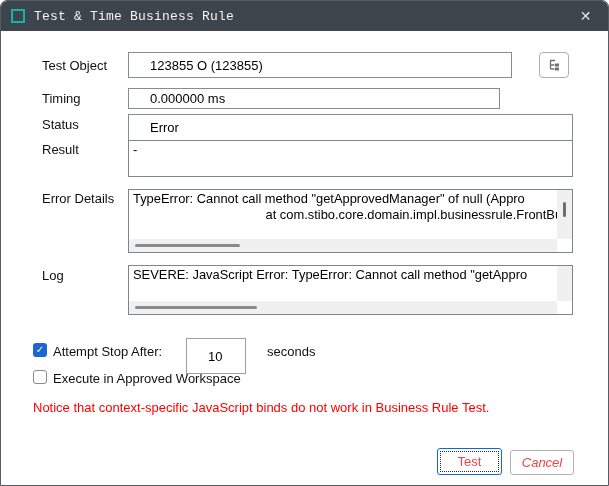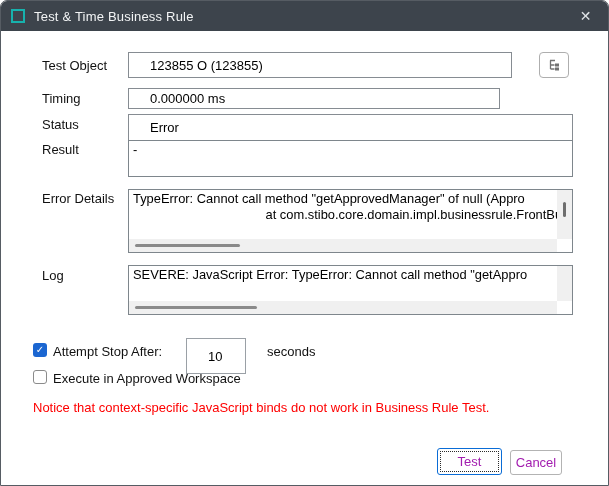--- a/index.html
+++ b/index.html
@@ -14,21 +14,21 @@
   .titlebar {
     position: absolute; left: 0; top: 0; right: 0; height: 30px;
     background: var(--titlebar-bg, #3d444c); display: flex; align-items: center;
   }
   .app-icon {
     width: 14px; height: 14px; margin-left: 10px; flex: 0 0 auto;
     border: 2px solid var(--accent-teal, #17b2ad);
   }
   .title-text {
     margin-left: 9px; color: var(--titlebar-text, #f2f4f5); font-size: 13px;
-    letter-spacing: .2px; white-space: nowrap;
+    letter-spacing: .2px; white-space: nowrap; font-family: Liberation Mono, monospace;
   }
   .close-btn {
     position: absolute; right: 0; top: 0; width: 45px; height: 30px;
     display: flex; align-items: center; justify-content: center;
     color: #dfe3e6; font-size: 14px; cursor: default;
   }
   
   .lbl { position: absolute; left: 32px; font-size: 13px; color: #111; white-space: nowrap; margin-left: 9px; }
   
   .fld {
@@ -65,28 +65,28 @@
   }
   .chk.on { background: var(--checkbox-blue, #1b66d1); color: #fff; font-size: 10px; line-height: 1; }
   .chk.off { background: #fff; border: 1px solid #8b8b8b; }
   .chk-lbl { position: absolute; left: 52px; font-size: 13px; color: #111; white-space: nowrap; }
   
   .notice { position: absolute; left: 32px; top: 399px; font-size: 13px;
             color: var(--notice-red, #fe0000); white-space: nowrap; }
   
   .btn {
     position: absolute; background: #fff; font-family: "Liberation Sans", sans-serif;
-    font-size: 13px; color: #a21caf; text-align: center; border-radius: 3px;
+    font-size: 13px; color: #ef4444; text-align: center; border-radius: 3px;
   }
   .btn-test {
     left: 436px; top: 447px; width: 65px; height: 27px;
     border: 1px solid var(--focus-blue, #0a6cd6);
     outline: 1px dotted #2b2b2b; outline-offset: -4px;
   }
-  .btn-cancel { left: 509px; top: 449px; width: 52px; height: 25px; border: 1px solid #b3b3b3; }
+  .btn-cancel { left: 509px; top: 449px; width: 64px; height: 25px; border: 1px solid #b3b3b3; font-style: italic; }
 </style>
 </head>
 <body>
 
 <div class="dialog">
 
   <div class="titlebar">
     <span class="app-icon"></span>
     <span class="title-text">Test &amp; Time Business Rule</span>
     <div class="close-btn">

